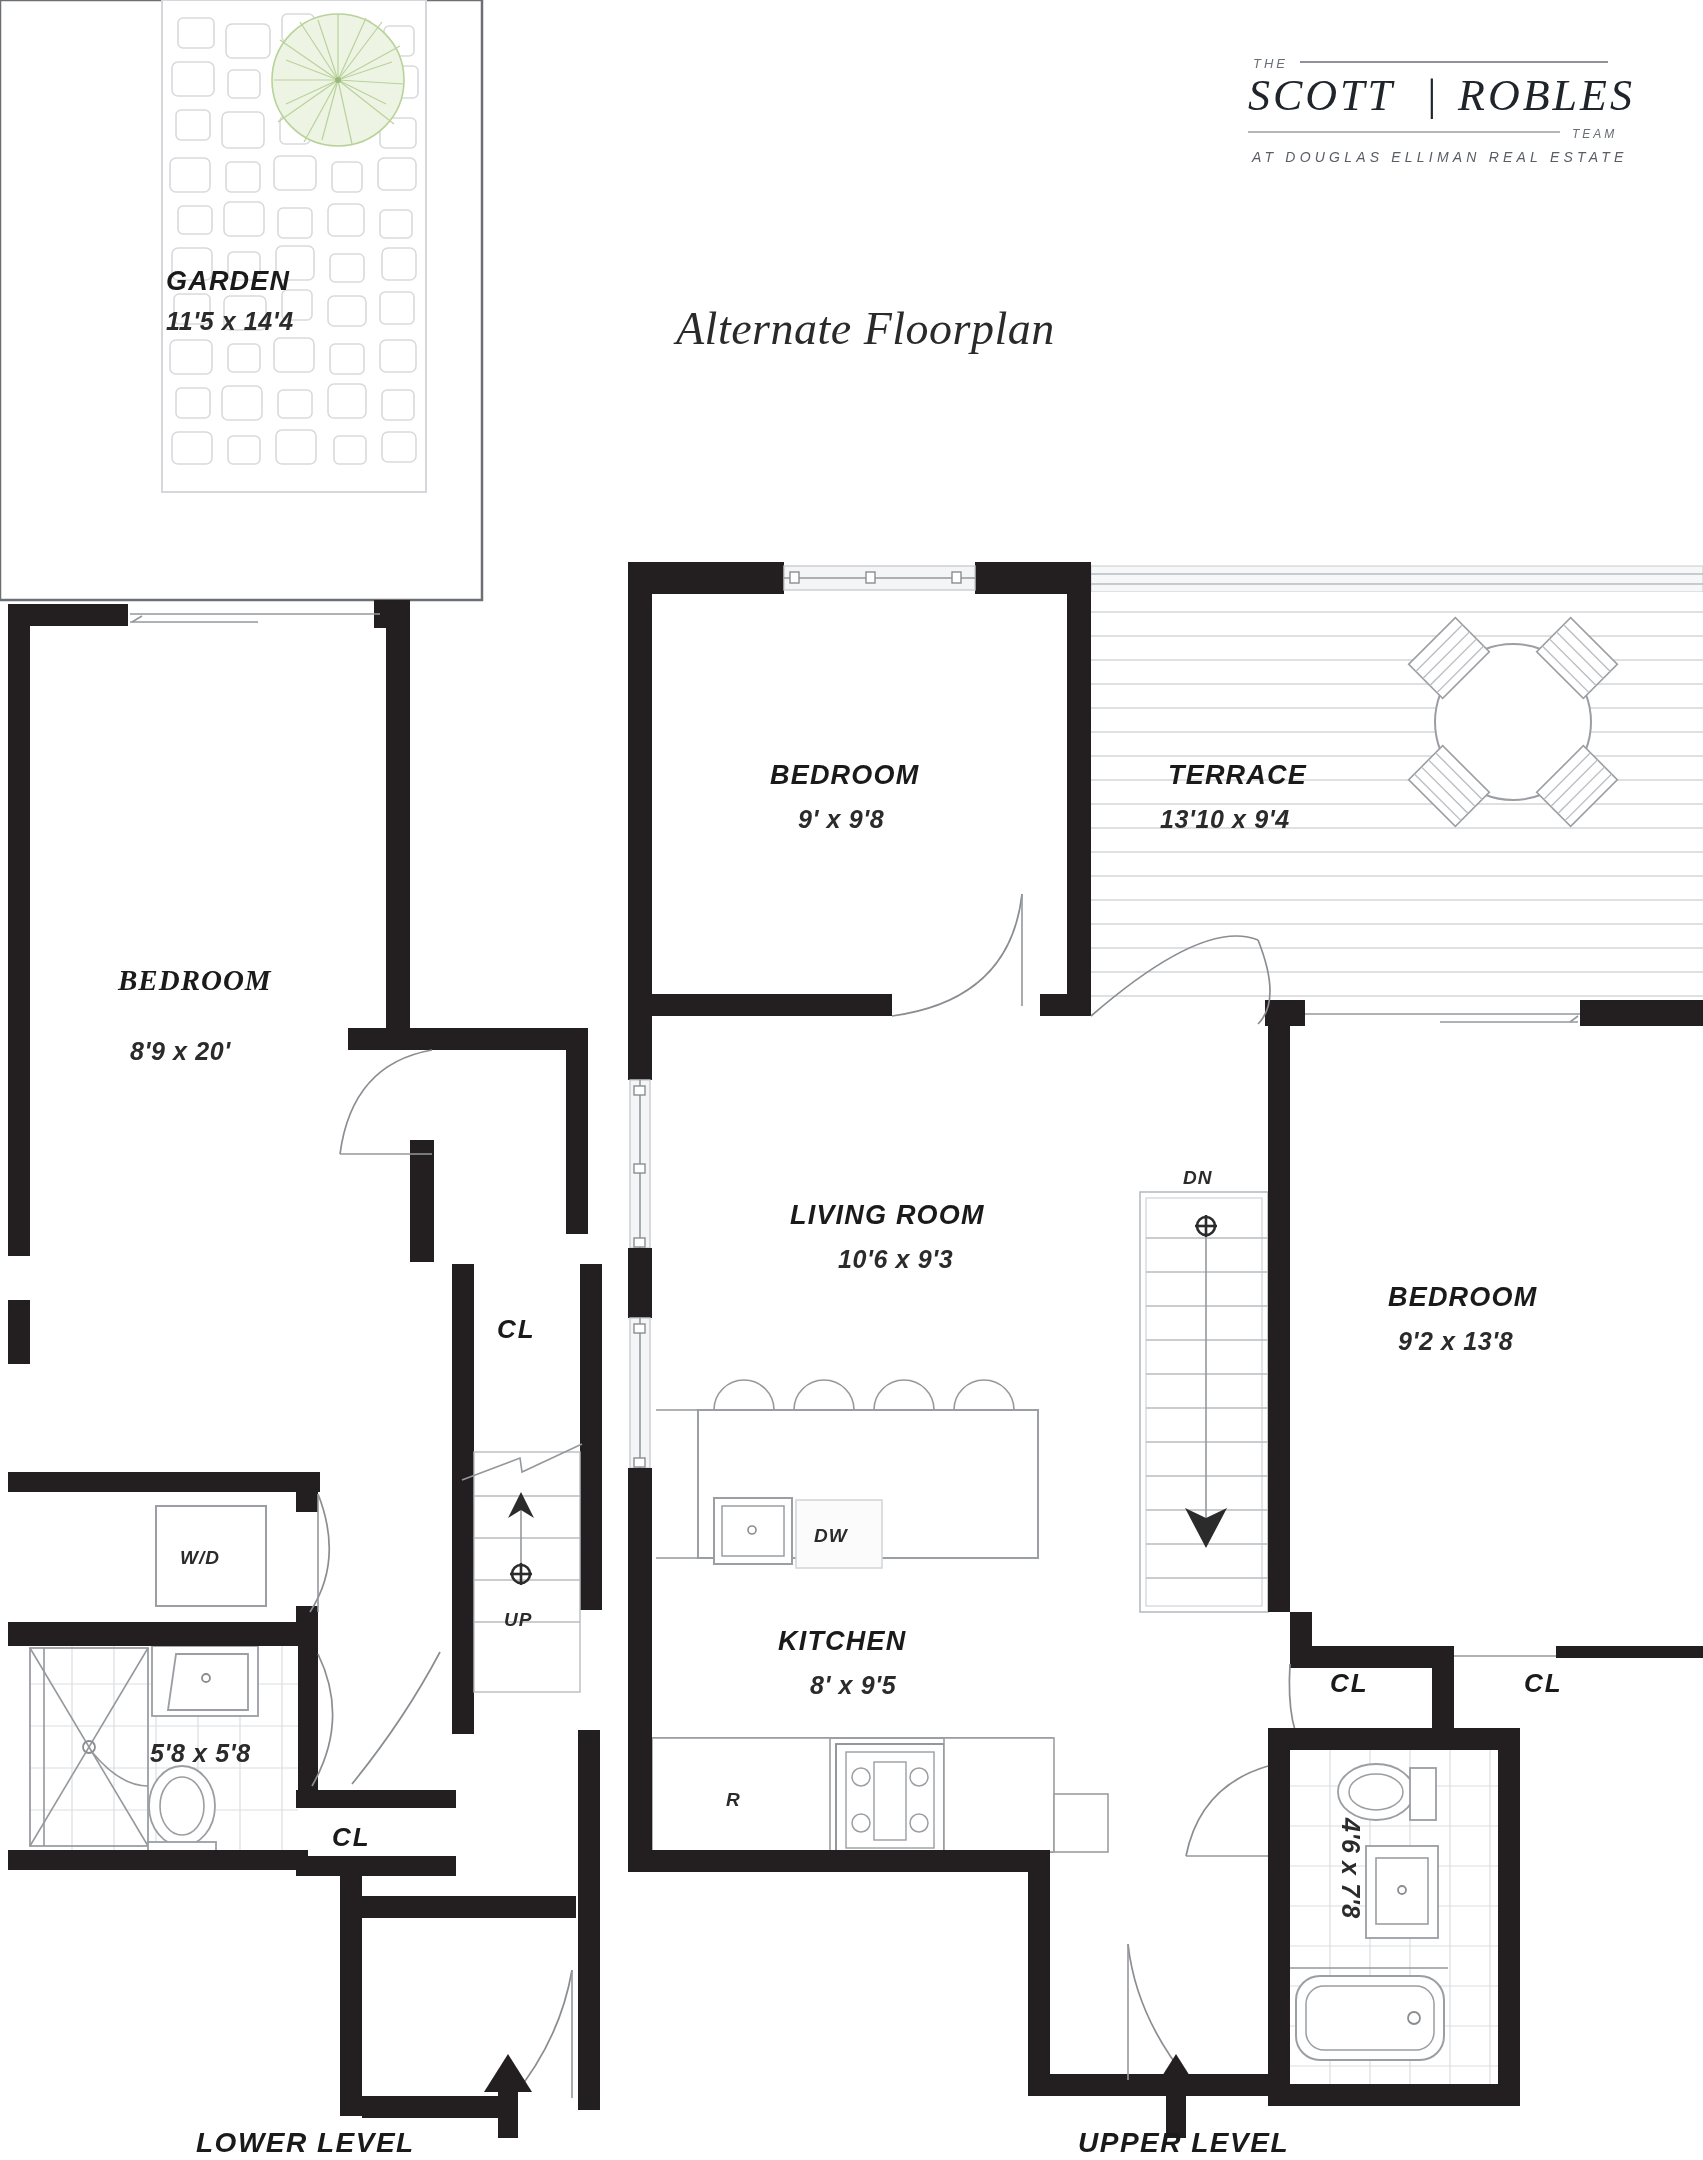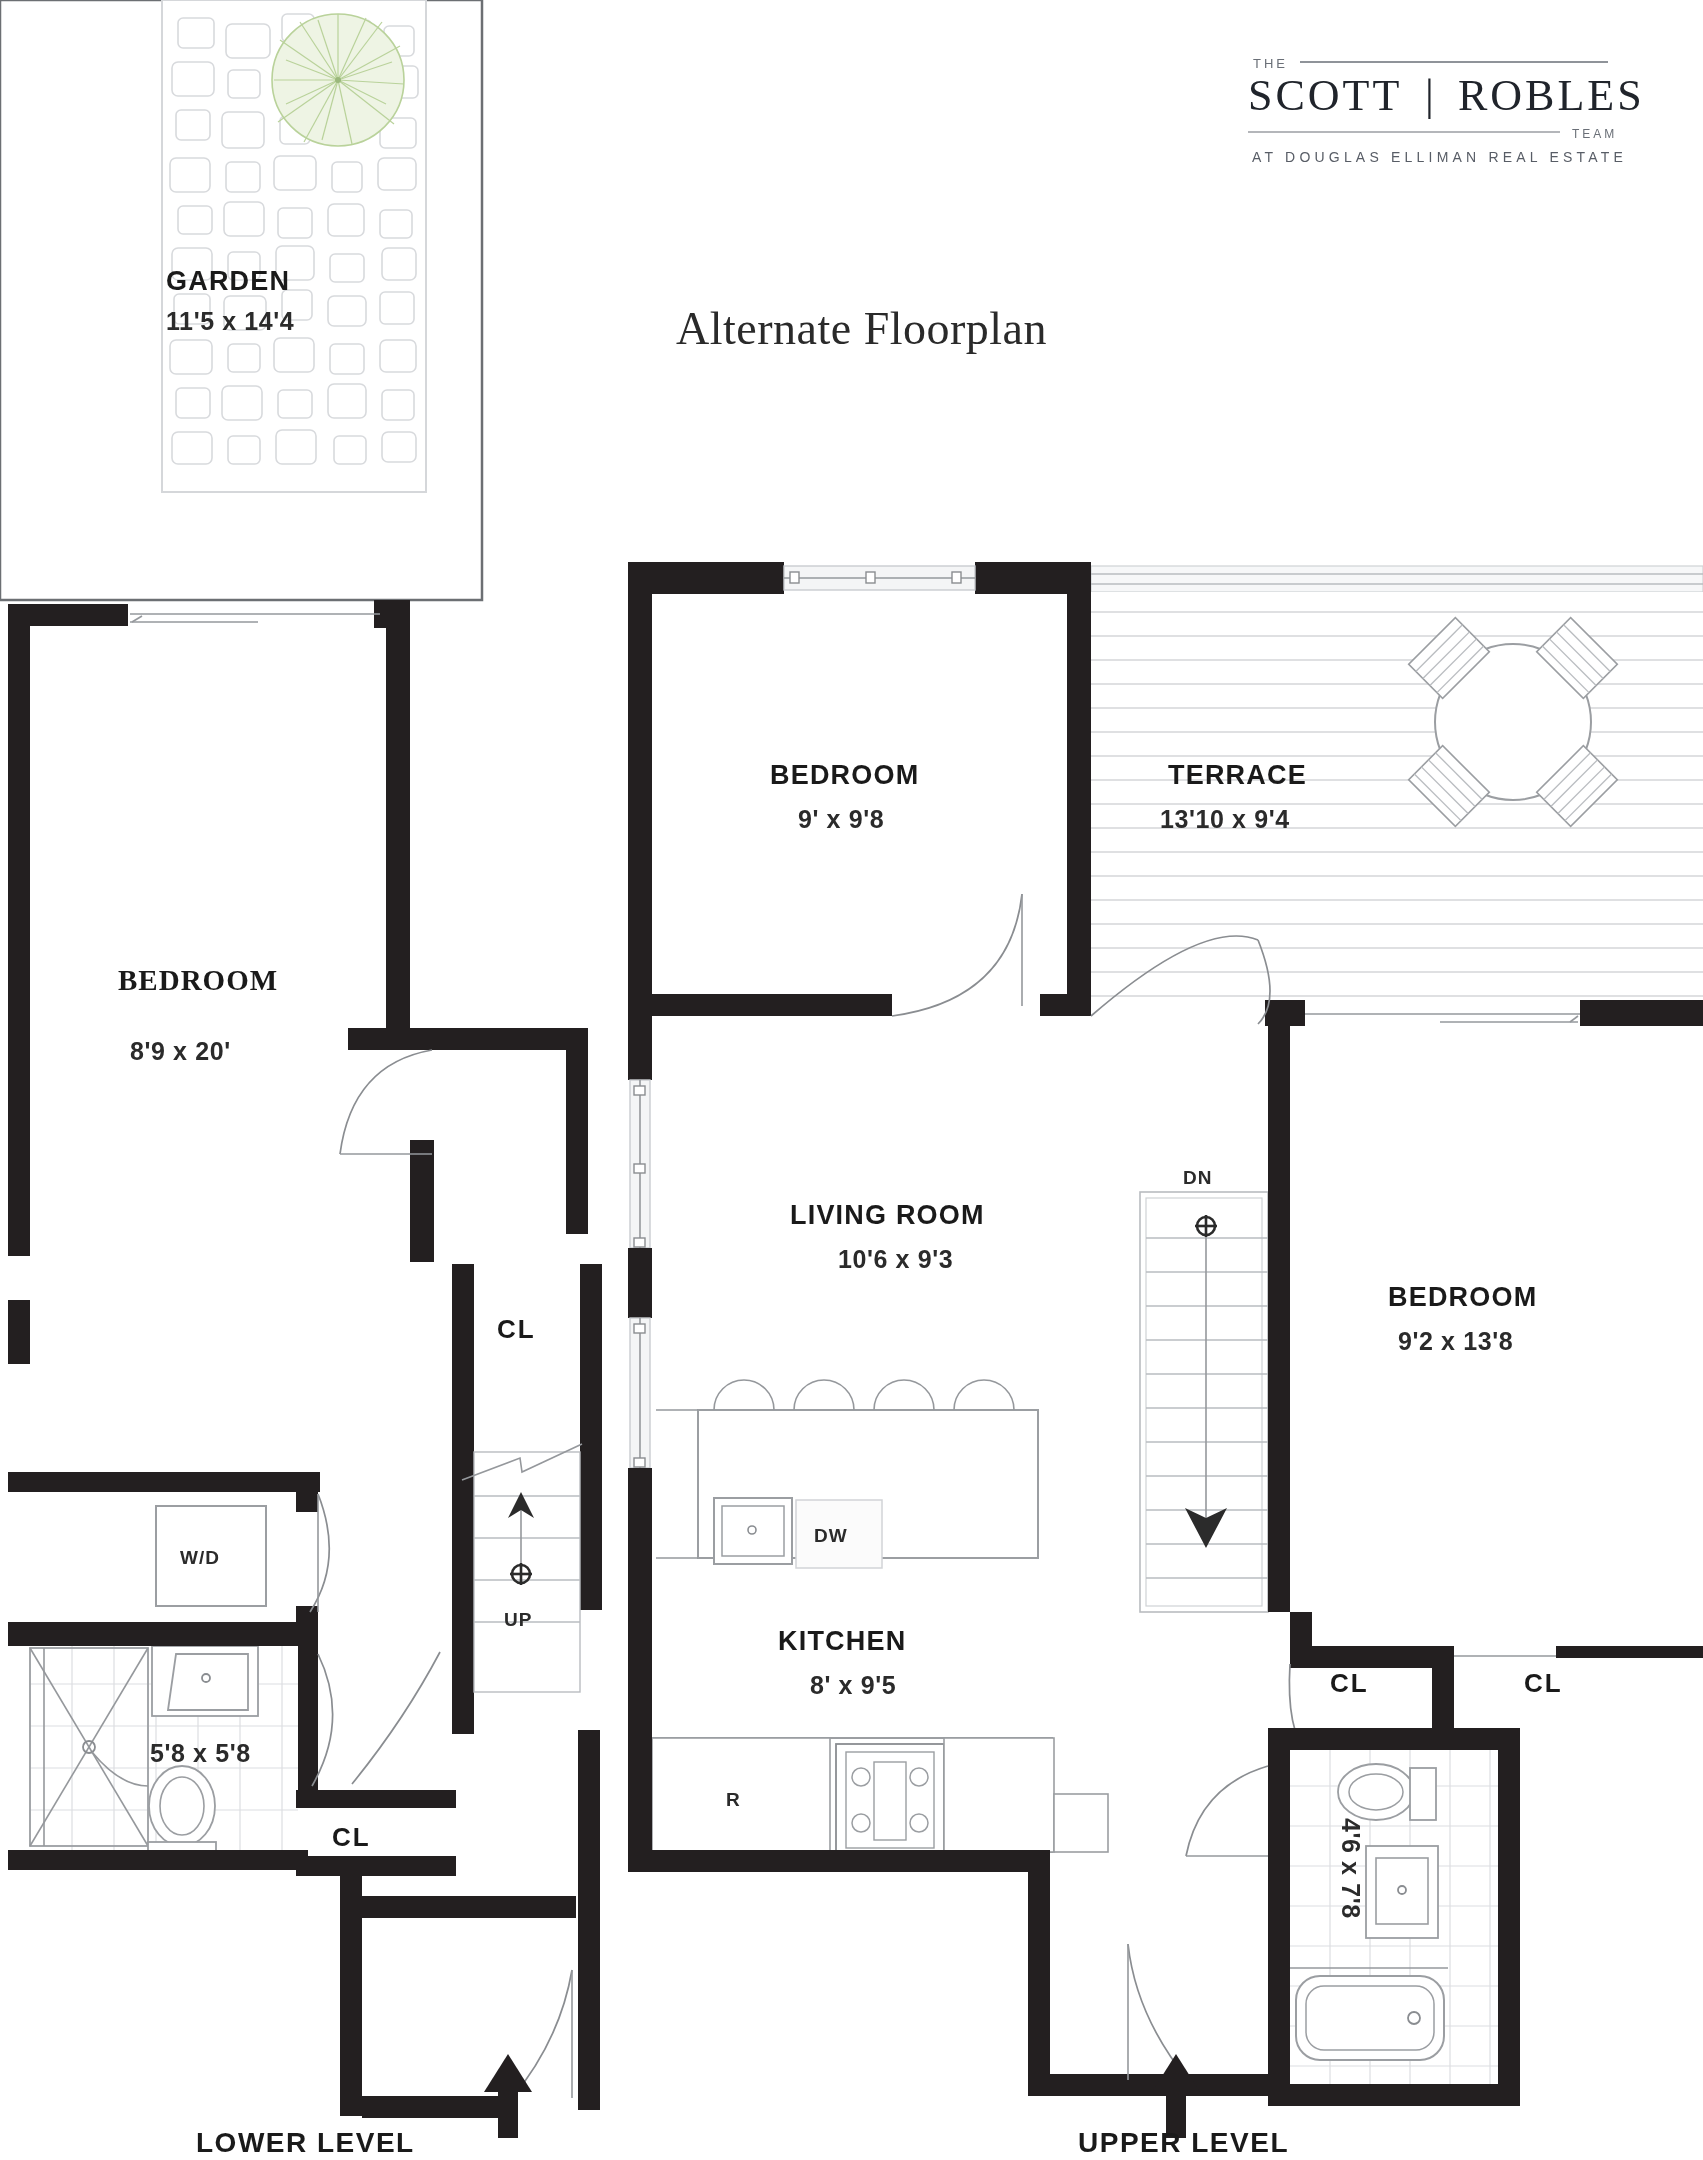--- a/index.html
+++ b/index.html
@@ -1,18 +1,18 @@
 <!DOCTYPE html>
 <html><head>
 <meta charset="utf-8">
 <style>
   html, body { margin:0; padding:0; background:#ffffff; }
   body { width:1703px; height:2160px; position:relative; overflow:hidden;
          font-family:"Liberation Sans", sans-serif; }
-  #stage { position:absolute; inset:0; }
+  #stage { position:absolute; inset:0;font-style:italic; }
   svg { display:block; }
   .lbl-room { font-family:"Liberation Sans", sans-serif; font-weight:bold;
               font-size:27px; letter-spacing:1.2px; fill:#1a1a1a; }
   .lbl-dim  { font-family:"Liberation Sans", sans-serif; font-weight:bold;
               font-size:25px; letter-spacing:0.6px; fill:#2b2b2b; }
   .lbl-cl   { font-family:"Liberation Sans", sans-serif; font-weight:bold;
               font-size:26px; letter-spacing:2px; fill:#1a1a1a; }
   .lbl-sm   { font-family:"Liberation Sans", sans-serif; font-weight:bold;
               font-size:19px; letter-spacing:1px; fill:#2b2b2b; }
   .lbl-level{ font-family:"Liberation Sans", sans-serif; font-weight:bold;

